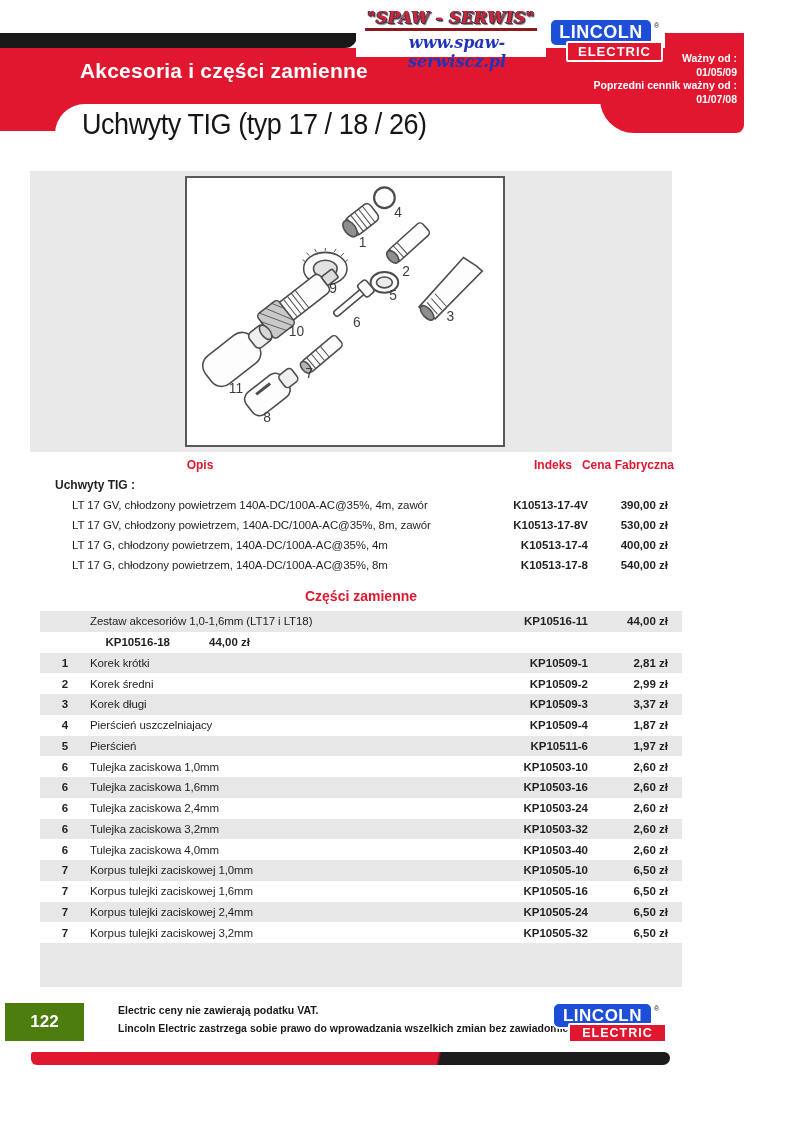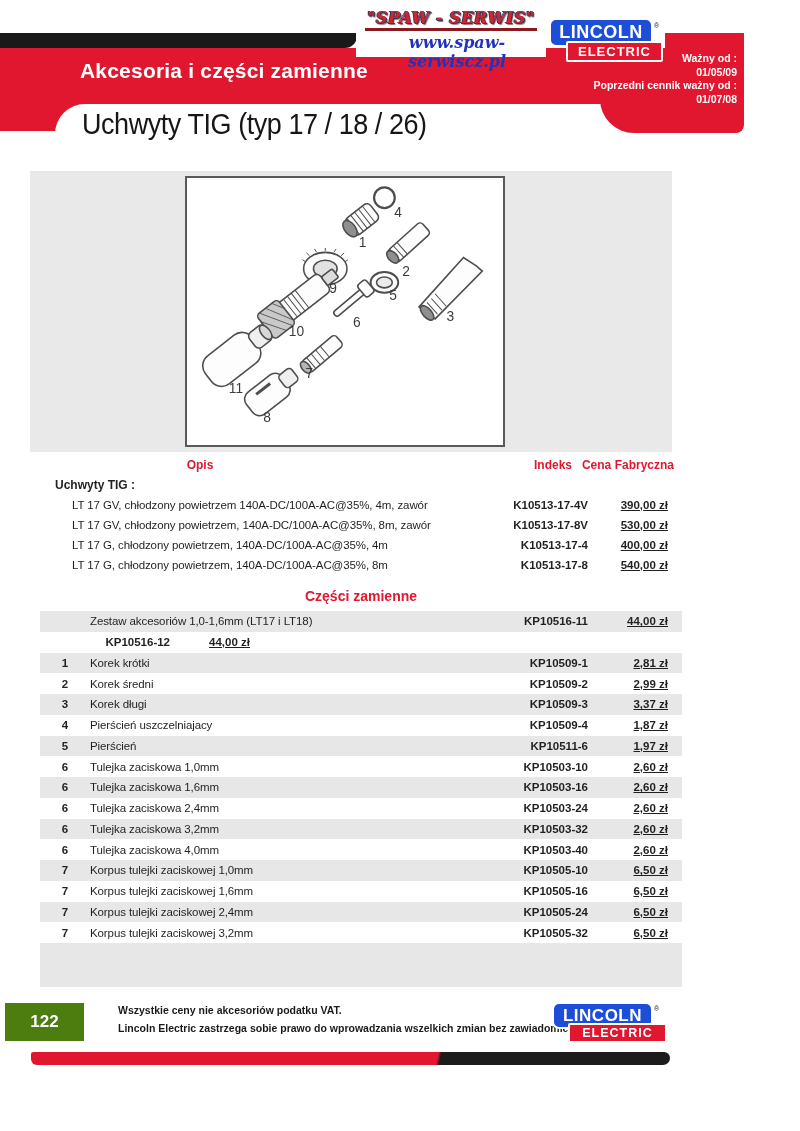--- a/index.html
+++ b/index.html
@@ -72,21 +72,21 @@
 
   .group-title { height:20px; line-height:20px; font-weight:bold; font-size:12px; padding-left:15px; }
 
   .row { display:flex; height:20px; align-items:center; }
   .row.sp { height:20.75px; }
   .row.shade { background:#e7e7e7; }
   .c-num    { width:50px; text-align:center; font-weight:bold; }
   .c-opis   { flex:1; letter-spacing:-0.1px; }
   .torch .c-opis { padding-left:32px; }
   .c-indeks { width:80px; text-align:right; font-weight:bold; }
-  .c-cena   { width:94px; text-align:right; font-weight:bold; padding-right:14px;text-decoration:underline; }
+  .c-cena   { width:94px; text-align:right; font-weight:bold; padding-right:14px; }
 
   .spare-title { height:26px; margin-top:10px; line-height:22px; text-align:center;
                  color:#e1162f; font-weight:bold; font-size:14px; }
   .bottom-gray { height:44px; background:#e7e7e7; }
 
   
   .page-box  { position:absolute; left:5px; top:1003px; width:79px; height:38px; background:#4d7c0f;
                color:#fff; font-size:17px; font-weight:bold; text-align:center; line-height:38px; }
   .foot-note { position:absolute; left:118px; color:#1a1a1a; font-size:10.5px; font-weight:bold; }
   #note1 { top:1004px; }
@@ -246,21 +246,21 @@
     <div id="spare-rows">
   <div class="row sp shade">
     <div class="c-num"></div>
     <div class="c-opis">Zestaw akcesoriów 1,0-1,6mm (LT17 i LT18)</div>
     <div class="c-indeks">KP10516-11</div>
     <div class="c-cena">44,00 zł</div>
   </div>
 
   <div class="row sp">
     <div class="c-num"></div>
-    <div class="c-indeks">KP10516-12</div>
+    <div class="c-indeks">KP10516-18</div>
     <div class="c-cena">44,00 zł</div>
   </div>
 
   <div class="row sp shade">
     <div class="c-num">1</div>
     <div class="c-opis">Korek krótki</div>
     <div class="c-indeks">KP10509-1</div>
     <div class="c-cena">2,81 zł</div>
   </div>
 
@@ -352,21 +352,21 @@
     <div class="c-num">7</div>
     <div class="c-opis">Korpus tulejki zaciskowej 3,2mm</div>
     <div class="c-indeks">KP10505-32</div>
     <div class="c-cena">6,50 zł</div>
   </div>
 </div>
     <div class="bottom-gray"></div>
   </div>
 
   <div class="page-box">122</div>
-  <div class="foot-note" id="note1">Wszystkie ceny nie akcesoriów podatku VAT.</div>
+  <div class="foot-note" id="note1">Electric ceny nie zawierają podatku VAT.</div>
   <div class="foot-note" id="note2">Lincoln Electric zastrzega sobie prawo do wprowadzania wszelkich zmian bez zawiadomienia.</div>
 
   <div class="lincoln" id="lincoln-foot">
     <div class="lbox">LINCOLN</div>
     <div class="reg">®</div>
     <div class="ebox">ELECTRIC</div>
   </div>
 
   <div class="footer-bar"></div>
 </div>

